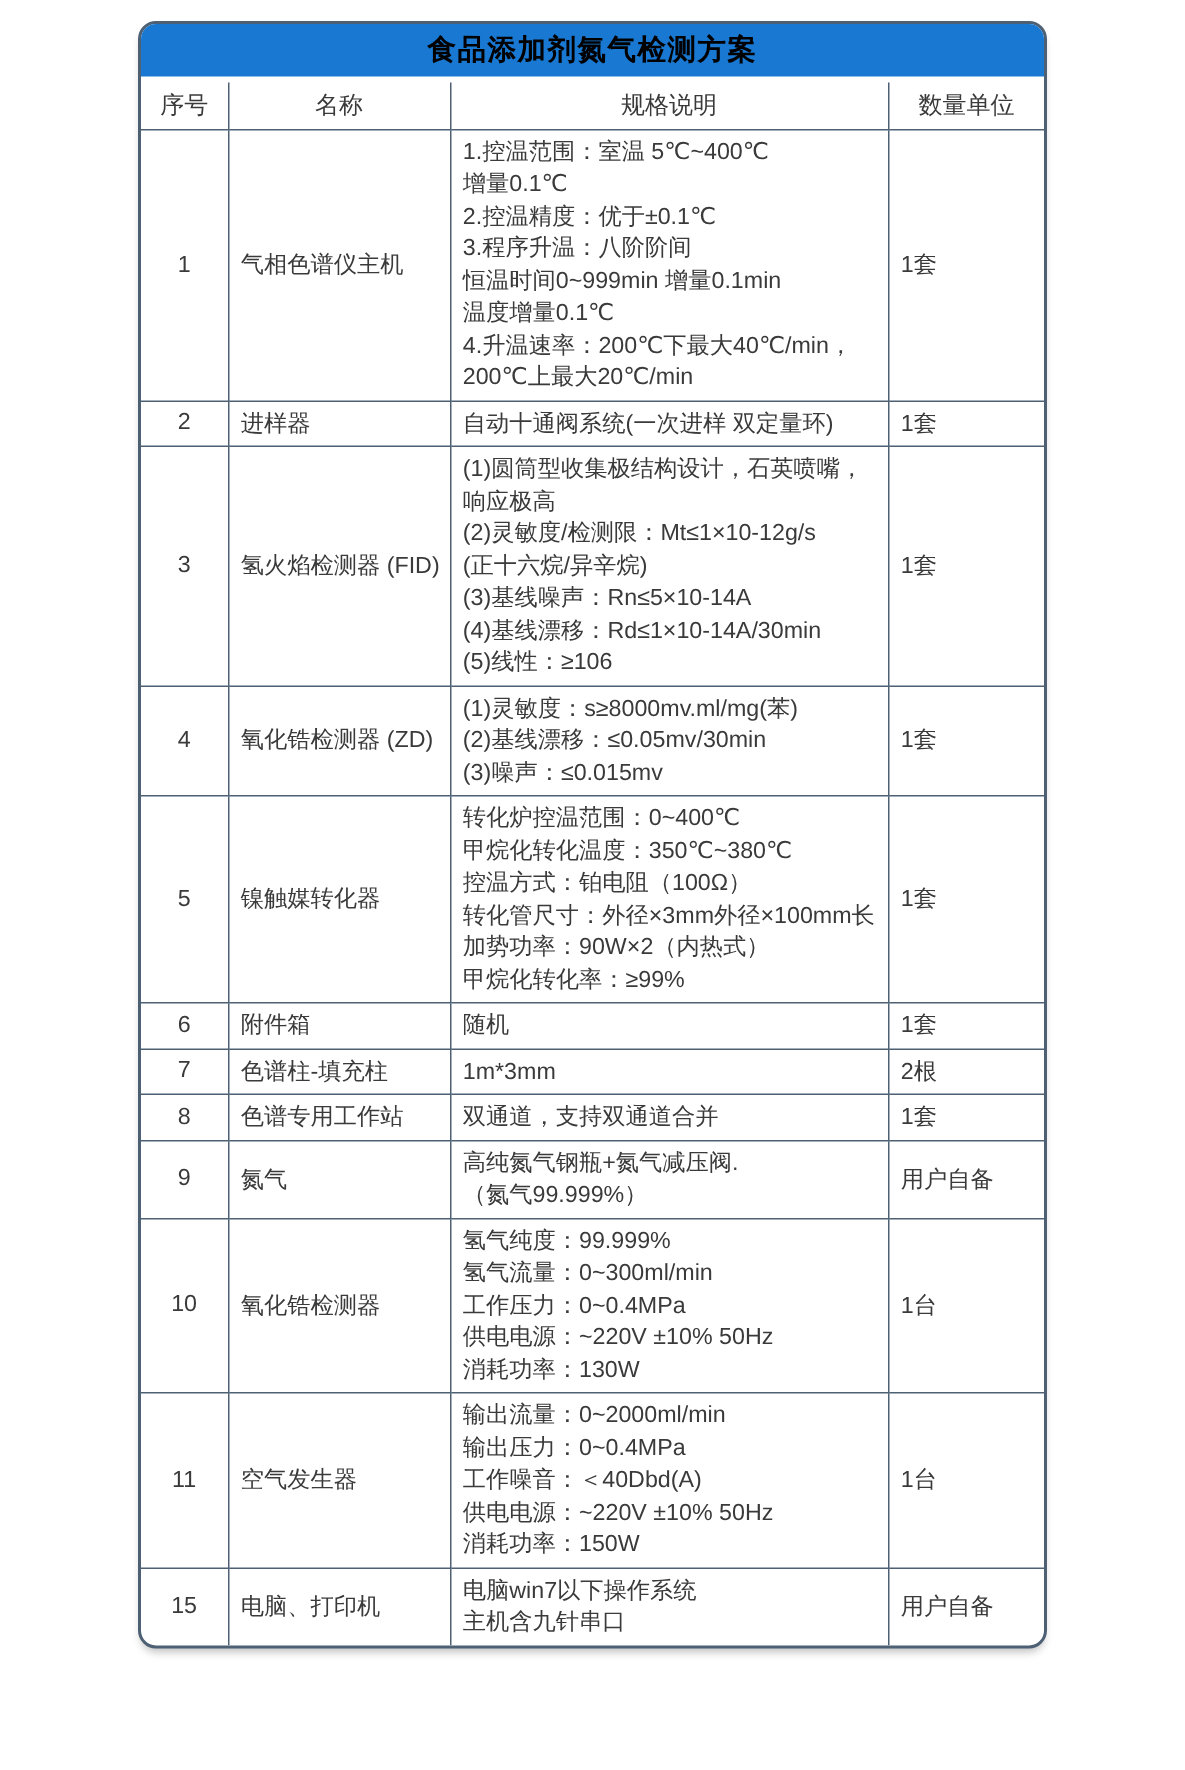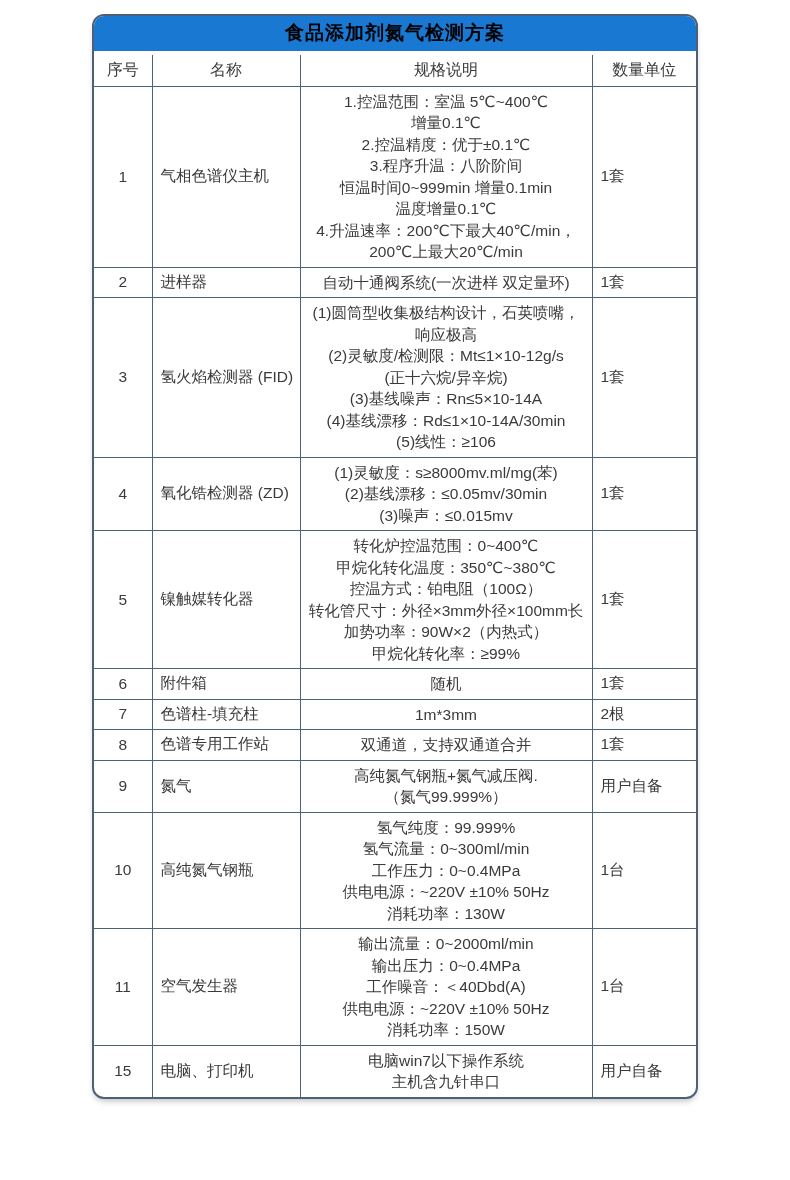--- a/index.html
+++ b/index.html
@@ -72,21 +72,20 @@
   td.c-name{
     font-size:15px;
     white-space:nowrap;
     padding-left:10px;
   }
   td.c-spec{
     font-size:15px;
     line-height:21.5px;
     white-space:pre-line;
     padding:4px 4px 4px 8px;
-    text-align:center;
   }
   td.c-qty{padding-left:8px;margin-top:16px;}
   tbody tr:nth-child(9)  td{height:50px;}
   tbody tr:nth-child(12) td{height:48px;}
   tbody tr:nth-child(15) td{height:56px;}
 </style>
 </head>
 <body>
 
 <div class="page">
@@ -178,21 +177,21 @@
         </tr>
         <tr>
           <td class="c-no">9</td>
           <td class="c-name">氮气</td>
           <td class="c-spec">高纯氮气钢瓶+氮气减压阀.
 （氮气99.999%）</td>
           <td class="c-qty">用户自备</td>
         </tr>
         <tr>
           <td class="c-no">10</td>
-          <td class="c-name">高纯氮气钢瓶</td>
+          <td class="c-name">氧化锆检测器</td>
           <td class="c-spec">氢气纯度：99.999%
 氢气流量：0~300ml/min
 工作压力：0~0.4MPa
 供电电源：~220V ±10% 50Hz
 消耗功率：130W</td>
           <td class="c-qty">1台</td>
         </tr>
         <tr>
           <td class="c-no">11</td>
           <td class="c-name">空气发生器</td>

